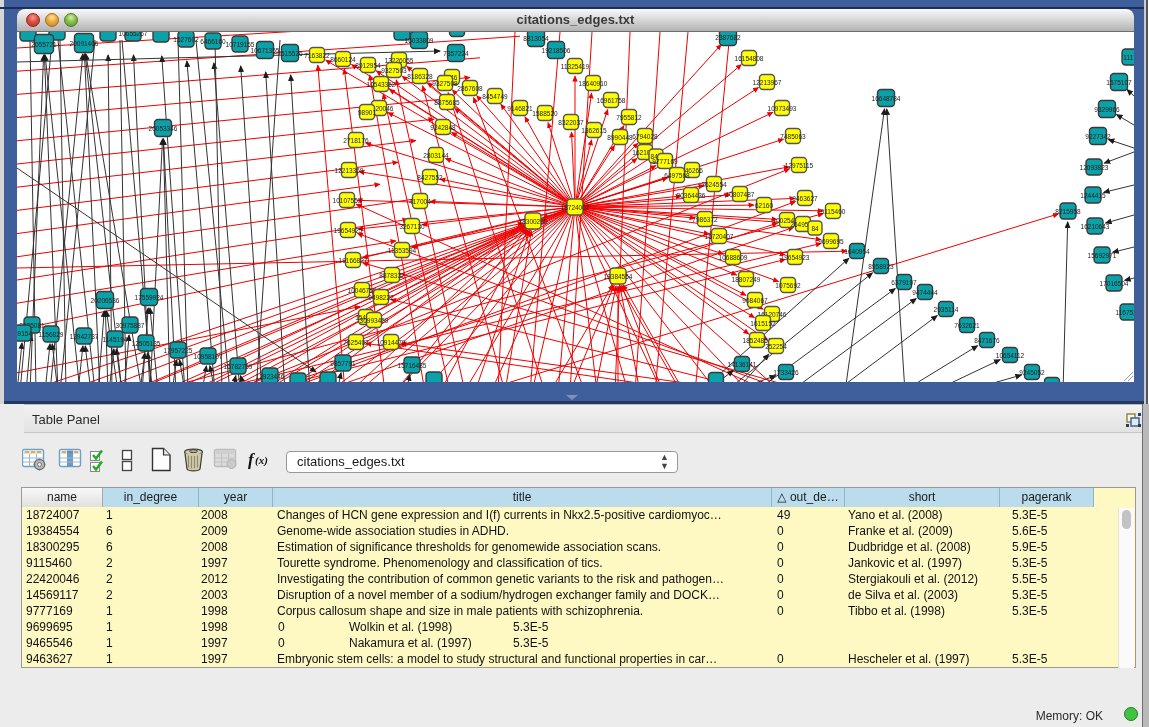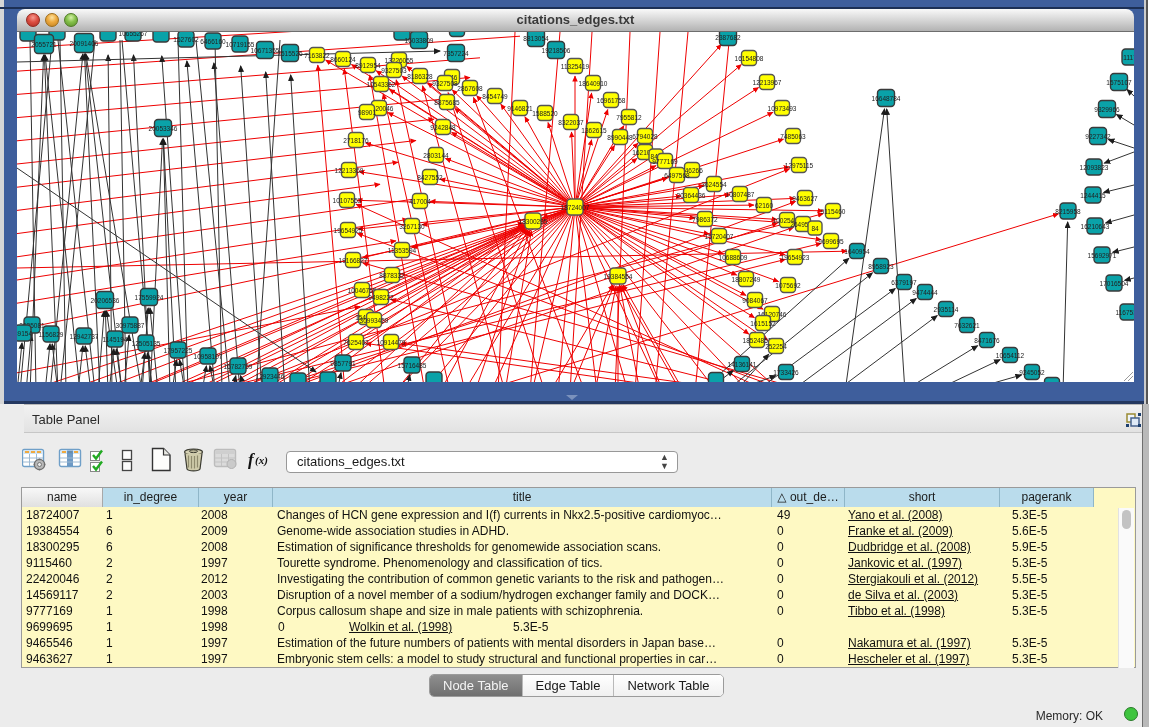--- a/index.html
+++ b/index.html
@@ -31,21 +31,21 @@
 #thead .h { background:#badcec; border-right:1px solid #8fb6c8; text-align:center; line-height:19px; overflow:hidden; white-space:nowrap; }
 #thead .h.g { background:linear-gradient(#f8f8f8,#e0e0e0); border-right:1px solid #a8a8a8; }
 #tbody { position:absolute; left:0; top:19px; width:1113px; height:161px; font-size:12px; color:#111; }
 .tr { display:flex; height:16px; line-height:16px; white-space:nowrap; }
 .c { overflow:hidden; }
 .c0 { width:80px; padding-left:4px; }
 .c1 { width:96px; padding-left:4px; }
 .c2 { width:74px; padding-left:3px; }
 .c3 { width:499px; padding-left:5px; }
 .c4 { width:73px; padding-left:6px; }
-.c5 { width:155px; padding-left:4px;text-decoration:underline; }
+.c5 { width:155px; padding-left:4px; }
 .c6 { width:100px; padding-left:13px; }
 #vscroll { position:absolute; right:1px; top:20px; width:16px; height:160px; background:#fafafa; border-left:1px solid #e2e2e2; }
 #vscroll .th { position:absolute; left:3px; top:2px; width:9px; height:19px; background:#c3c3c3; border-radius:5px; }
 #tabs { position:absolute; left:429px; top:270px; height:23px; display:flex; font-size:13px; border:1px solid #9b9b9b; border-radius:5px; overflow:hidden; background:#fdfdfd; }
 #tabs .s { height:21px; line-height:21px; padding:0 13px; background:linear-gradient(#ffffff,#f0f0f0); color:#1a1a1a; border-right:1px solid #b9b9b9; }
 #tabs .s.on { background:linear-gradient(#8f8f8f,#6f6f6f); color:#f4f4f4; }
 #tabs .s:last-child { border-right:none; }
 #mem { position:absolute; right:46px; top:305px; font-size:12px; color:#2a2a2a; }
 #memdot { position:absolute; right:11px; top:303px; width:14px; height:14px; border-radius:50%; background:#3ec43e; border:1.5px solid #2a7a2a; }
 #pfloat { position:absolute; right:32px; top:8px; width:15px; height:14px; }
@@ -747,41 +747,35 @@
             <div class="c c1">1</div>
             <div class="c c2">1998</div>
             <div class="c c4">0</div>
             <div class="c c5">Wolkin et al. (1998)</div>
             <div class="c c6">5.3E‑5</div>
           </div>
 <div class="tr">
             <div class="c c0">9465546</div>
             <div class="c c1">1</div>
             <div class="c c2">1997</div>
-            <div class="c c3">Estimation of the future numbers of patients with mental disorders in Japan base…</div>
             <div class="c c4">0</div>
             <div class="c c5">Nakamura et al. (1997)</div>
             <div class="c c6">5.3E‑5</div>
           </div>
 <div class="tr">
             <div class="c c0">9463627</div>
             <div class="c c1">1</div>
             <div class="c c2">1997</div>
             <div class="c c3">Embryonic stem cells: a model to study structural and functional properties in car…</div>
             <div class="c c4">0</div>
             <div class="c c5">Hescheler et al. (1997)</div>
             <div class="c c6">5.3E‑5</div>
           </div>
       </div>
       <div id="vscroll">
           <div class="th"></div>
         </div>
-    </div>
-    <div id="tabs">
-      <div class="s on">Node Table</div>
-        <div class="s">Edge Table</div>
-        <div class="s">Network Table</div>
     </div>
     <div id="mem">Memory: OK</div>
       <div id="memdot"></div>
     <div class="redge"></div>
   </div>
 </div>
 
 </body></html>

